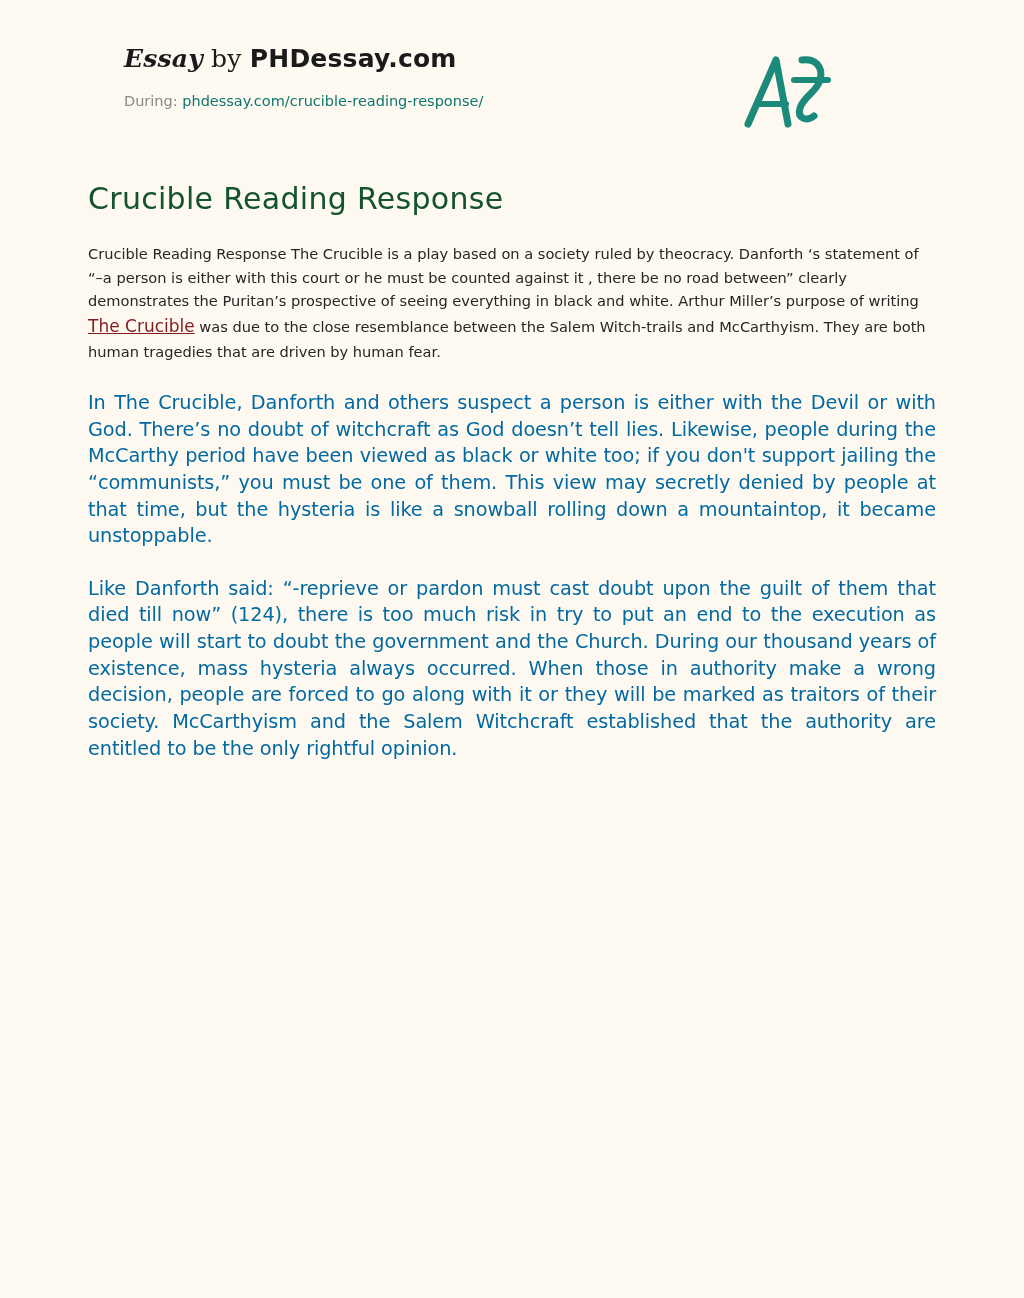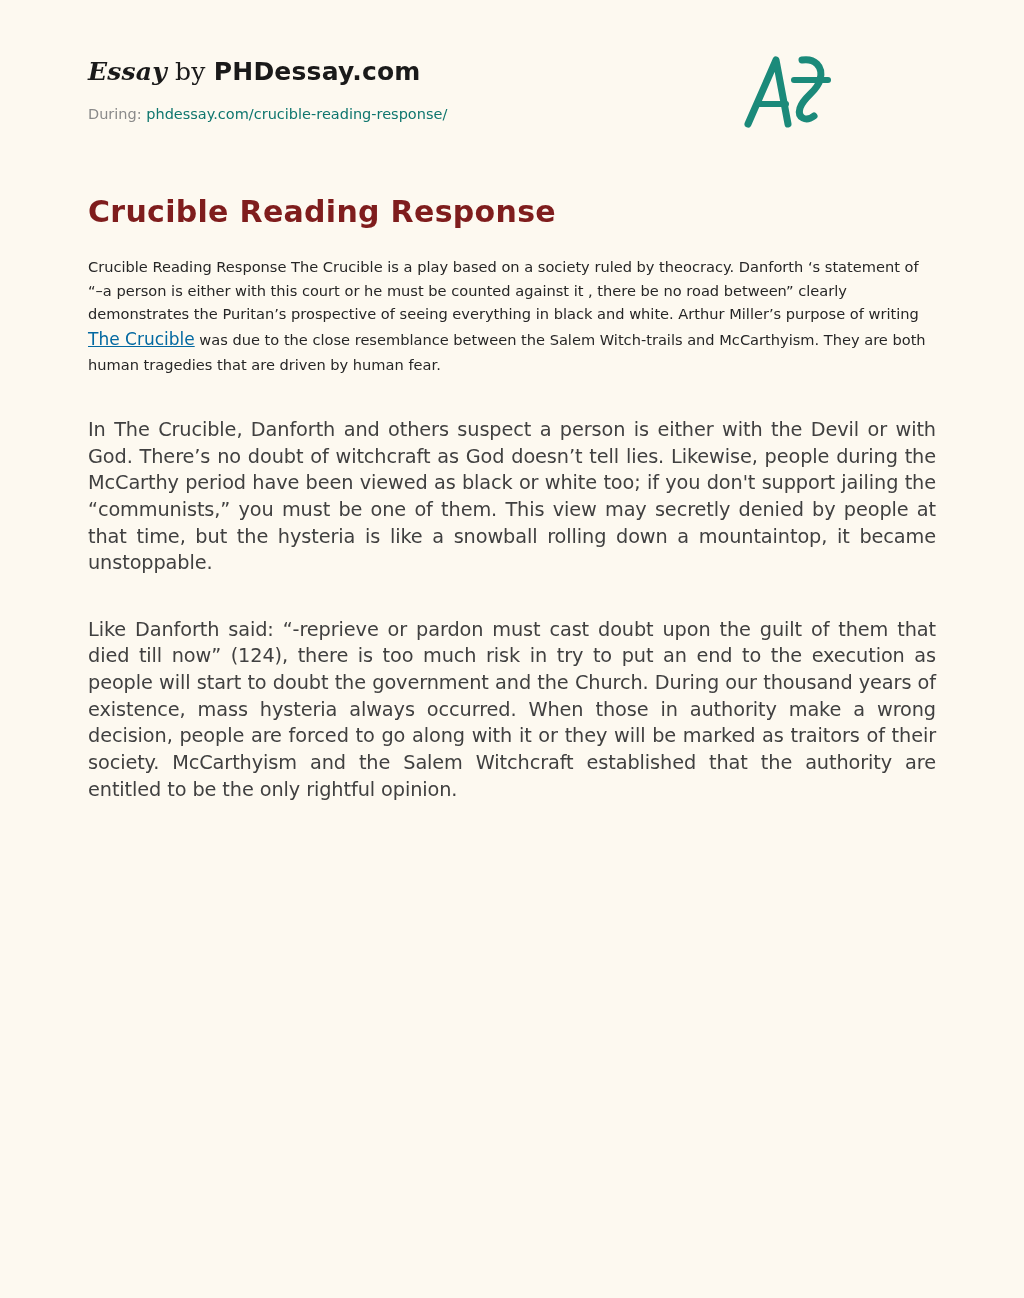--- a/index.html
+++ b/index.html
@@ -15,22 +15,23 @@
     overflow: hidden;
   }
   .page {
     position: relative;
     width: 1024px;
     height: 1298px;
     box-sizing: border-box;
     padding: 0 88px;
   }
   .header {
-    padding-top: 57px;
+    padding-top: 44px;
     position: relative;
+    margin-left: 36px;
   }
   .brand {
     font-size: 25px;
     font-weight: 400;
     color: #1a1a1a;
     letter-spacing: 0.2px;
     font-family: "DejaVu Serif", serif;
   }
   .brand .brand-strong {
     font-weight: bold;
@@ -55,42 +56,42 @@
     right: 98px;
     top: 46px;
     width: 110px;
     height: 90px;
   }
   .logo svg { display: block; }
 
   h1.title {
     margin: 72px 0 0 0;
     font-size: 30px;
-    font-weight: bold;
+    font-weight: normal;
     letter-spacing: 0.3px;
-    color: #7f1d1d;
+    color: #14532d;
   }
   .intro {
     margin-top: 26px;
     font-size: 14.6px;
     line-height: 1.62;
     color: #262626;
     text-align: left;
     max-width: 840px;
   }
   .intro a {
-    color: #0369a1;
+    color: #7f1d1d;
     text-decoration: underline;
     font-size: 17px;
   }
   p.body-para {
-    margin-top: 40px;
+    margin-top: 26px;
     font-size: 19.3px;
     line-height: 1.38;
-    color: #404040;
+    color: #0369a1;
     text-align: justify;
     max-width: 860px;
     letter-spacing: -0.1px;
   }
   p.body-para:last-of-type { margin-bottom: 0; }
 </style>
 </head>
 <body>
 
 <div class="page">

